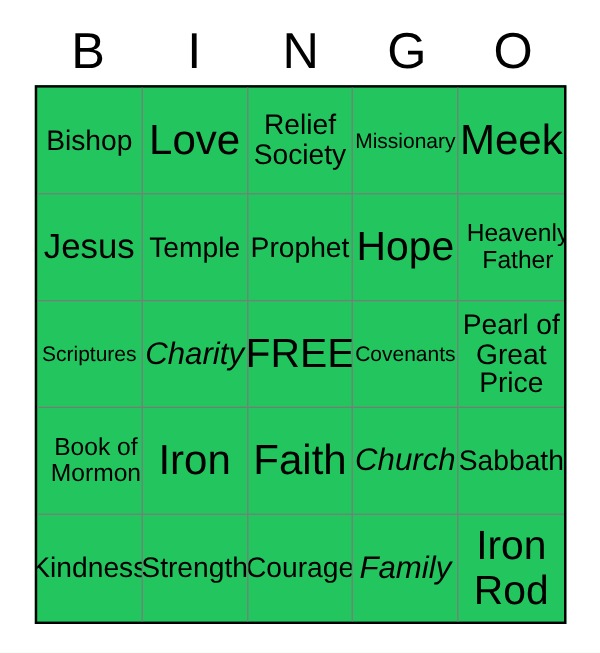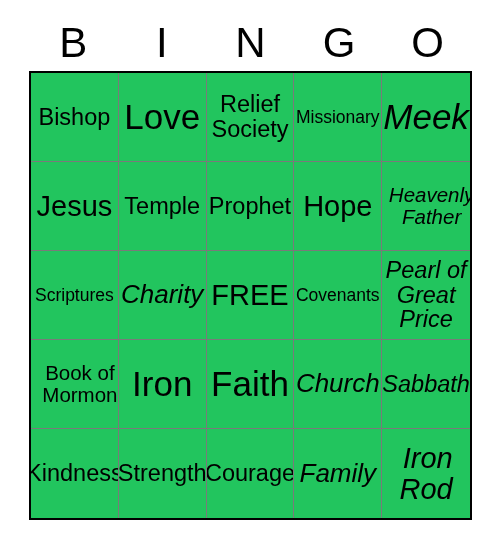--- a/index.html
+++ b/index.html
@@ -64,34 +64,33 @@
     justify-content: center;
     text-align: center;
     padding: 0 1px;
     overflow: hidden;
   }
   .grid-row:last-child .cell {
     border-bottom: none;
   }
   .cell:last-child {
     border-right: none;
-    font-style: italic;
   }
   .cell-text {
     display: block;
     line-height: 1.06;
     white-space: pre-line;
     color: #000000;
   }
   .fs-s    { font-size: 17.5px; }
   .fs-sm   { font-size: 20.5px; padding-left: 11px; }
   .fs-m    { font-size: 23.5px; }
   .fs-ml   { font-size: 26px; font-style: italic; }
   .fs-l    { font-size: 29px; text-align: center; }
-  .fs-xl   { font-size: 29px; text-align: right; }
+  .fs-xl   { font-size: 34px; }
   .fs-xxl  { font-size: 35px; text-align: center; }
 </style>
 </head>
 <body>
 
 <div id="bingo-card">
 
   <div class="header-row">
     <div class="header-cell">B</div>
     <div class="header-cell">I</div>

